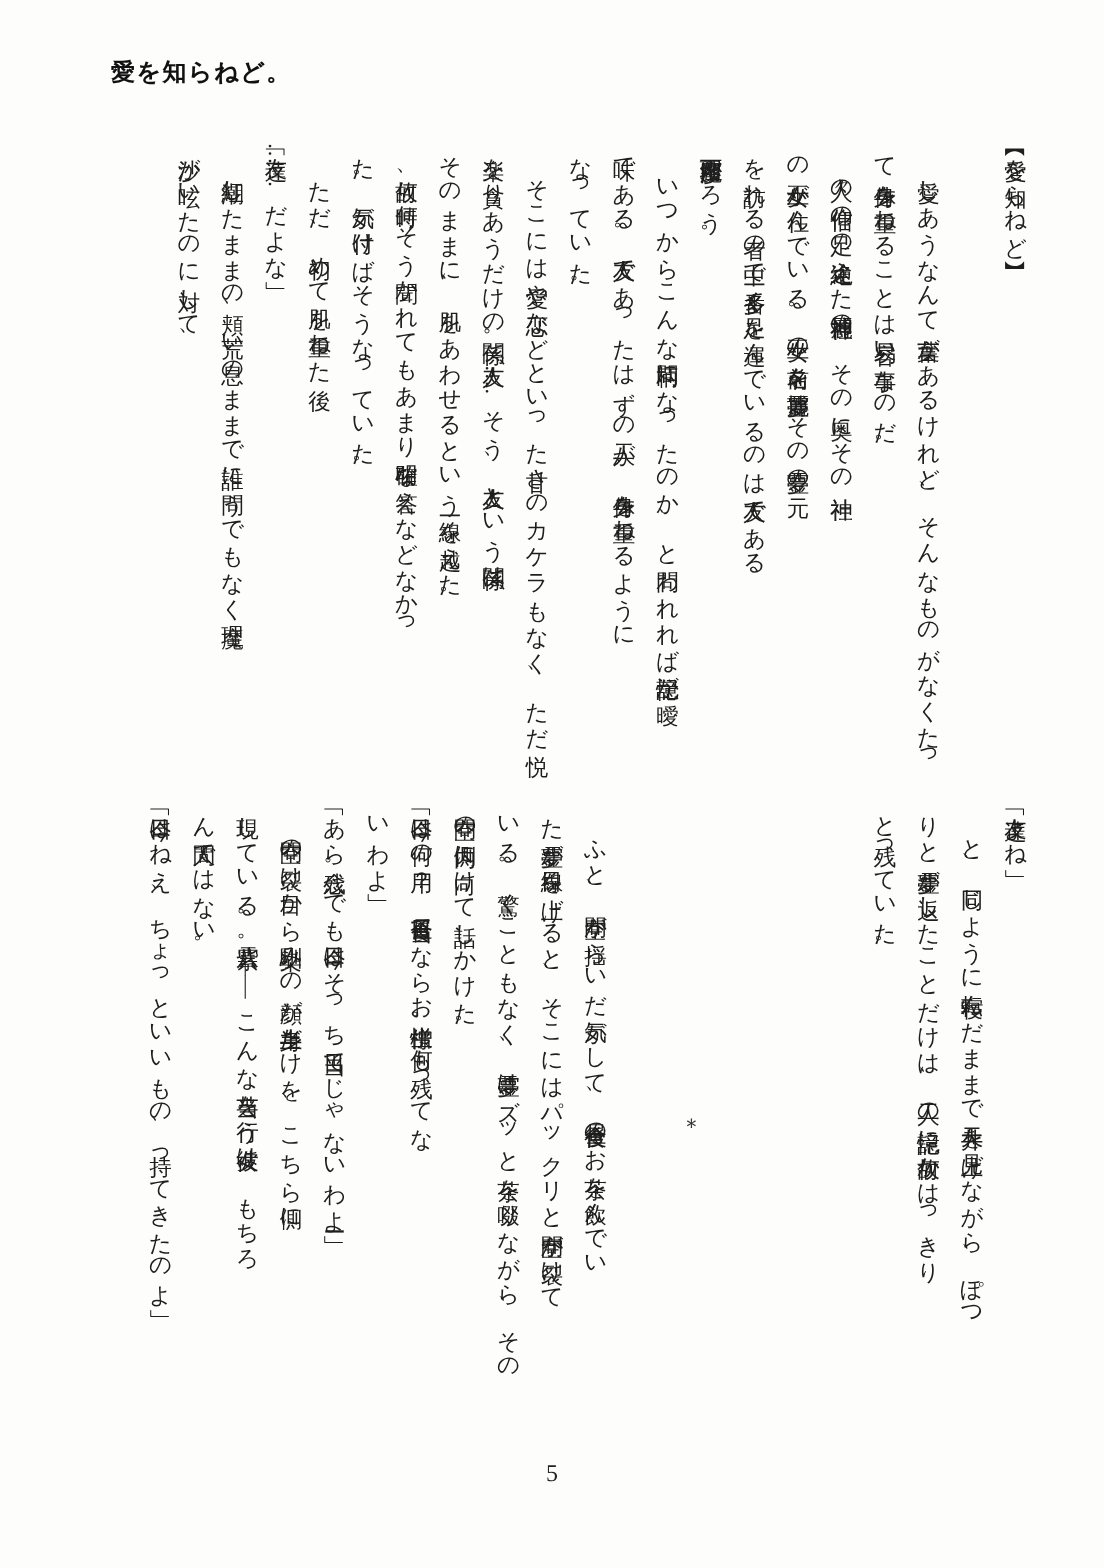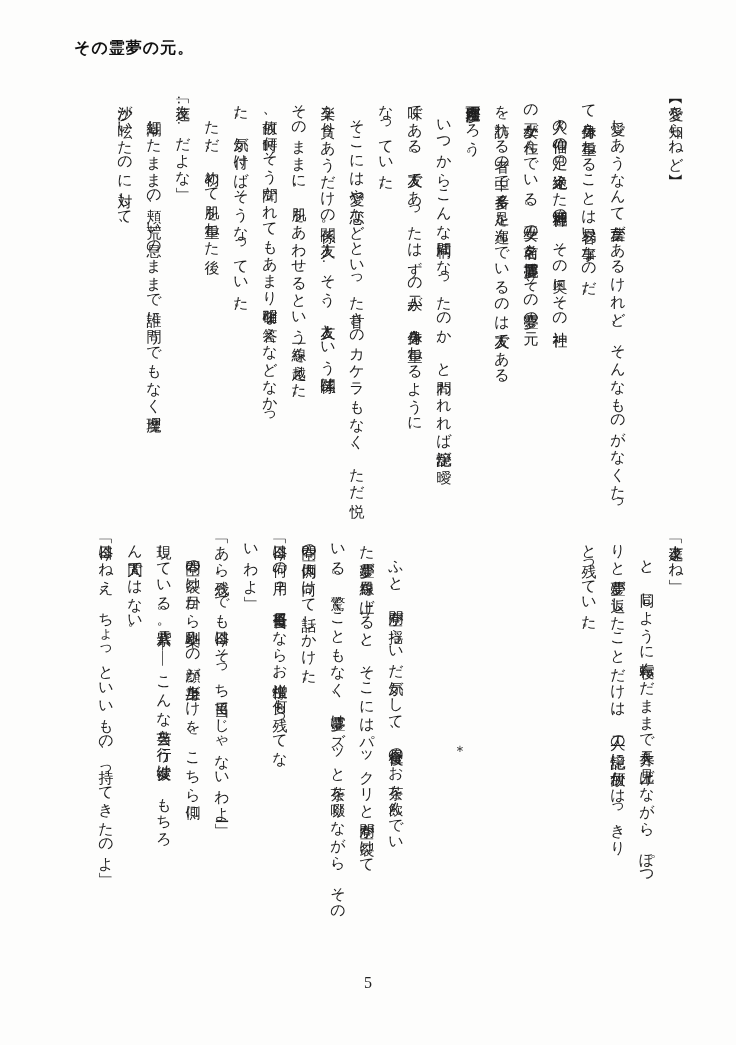--- a/index.html
+++ b/index.html
@@ -42,21 +42,21 @@
     position:absolute;left:0;right:0;top:974px;
     text-align:center;
     font-size:16px;color:#222;
   }
 </style>
 </head>
 <body>
 
 <div class="page">
 
-  <div class="header-title">その霊夢の元。</div>
+  <div class="header-title">愛を知らねど。</div>
 
   <div class="vblock vblock-1">
     <p class="tcol">【愛を知らねど】</p>
     <p class="tcol">　</p>
     <p class="tcol">　愛しあうなんて言葉があるけれど、そんなものがなくたっ</p>
     <p class="tcol">て身体を重ねることは容易い事なのだ。</p>
     <p class="tcol">　人々の信仰の足の途絶えた博麗神社の、その奥にその神社</p>
     <p class="tcol">の巫女が住んでいる。巫女の名前を博麗霊夢。その霊夢の元</p>
     <p class="tcol">を訪れる者の中で一番多く足を運んでいるのは友人である</p>
     <p class="tcol">霧雨魔理沙だろう。</p>

